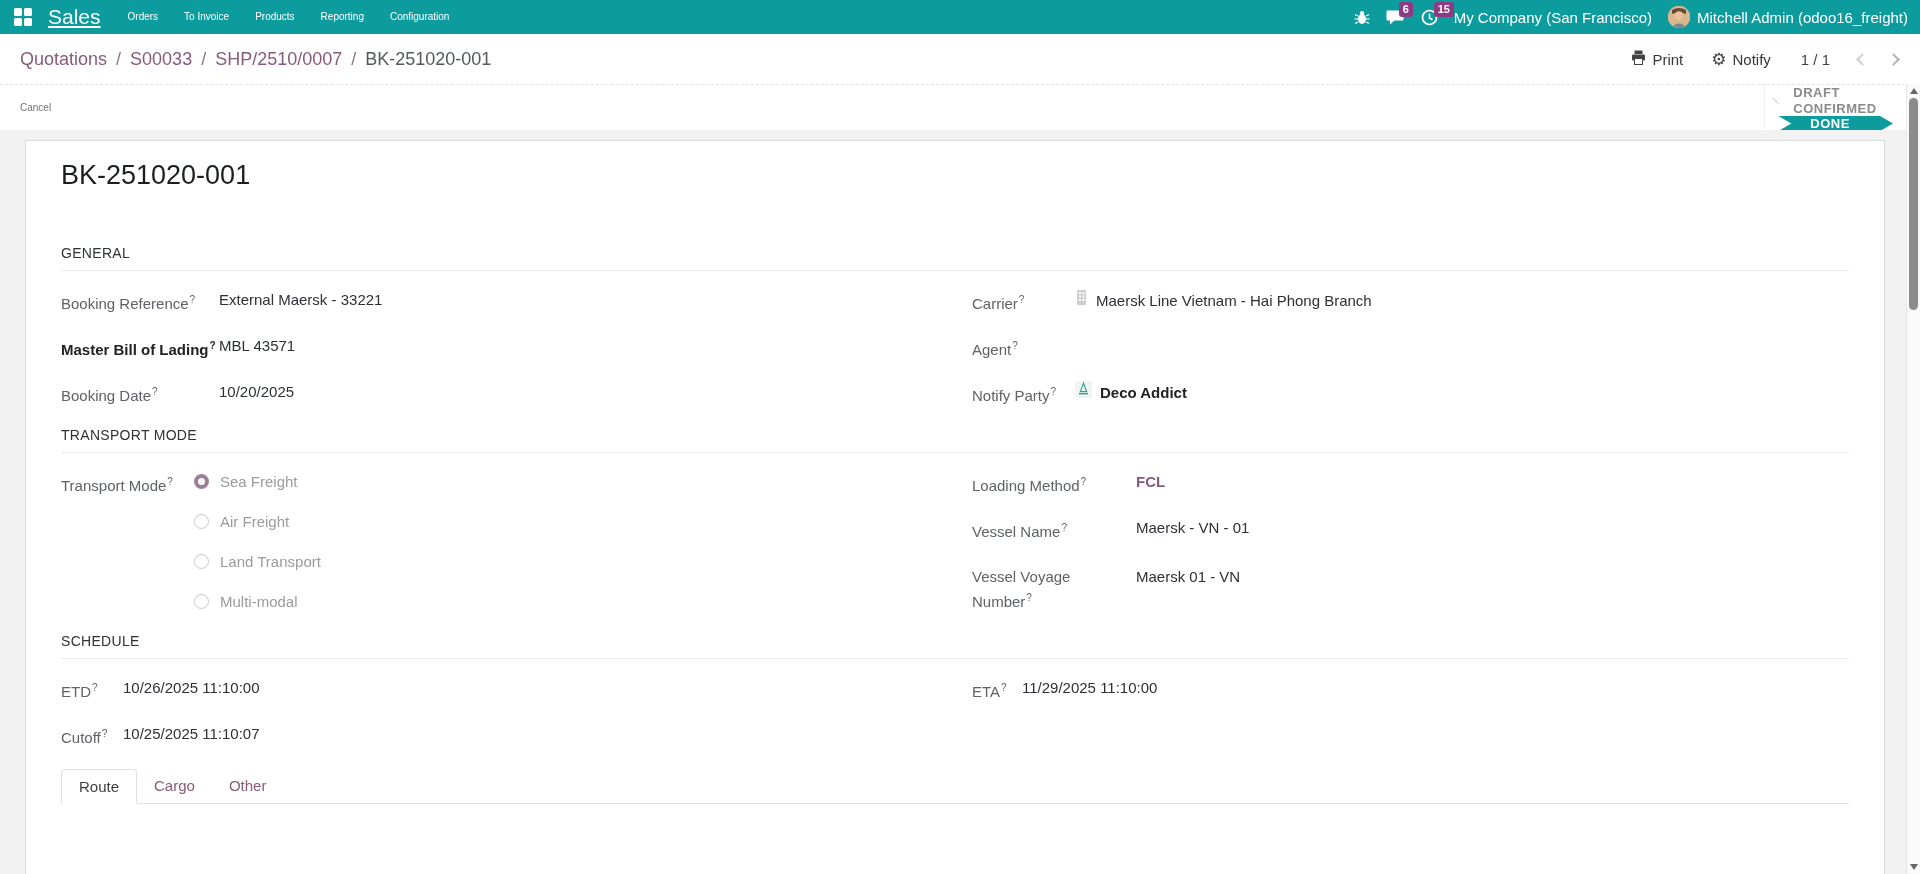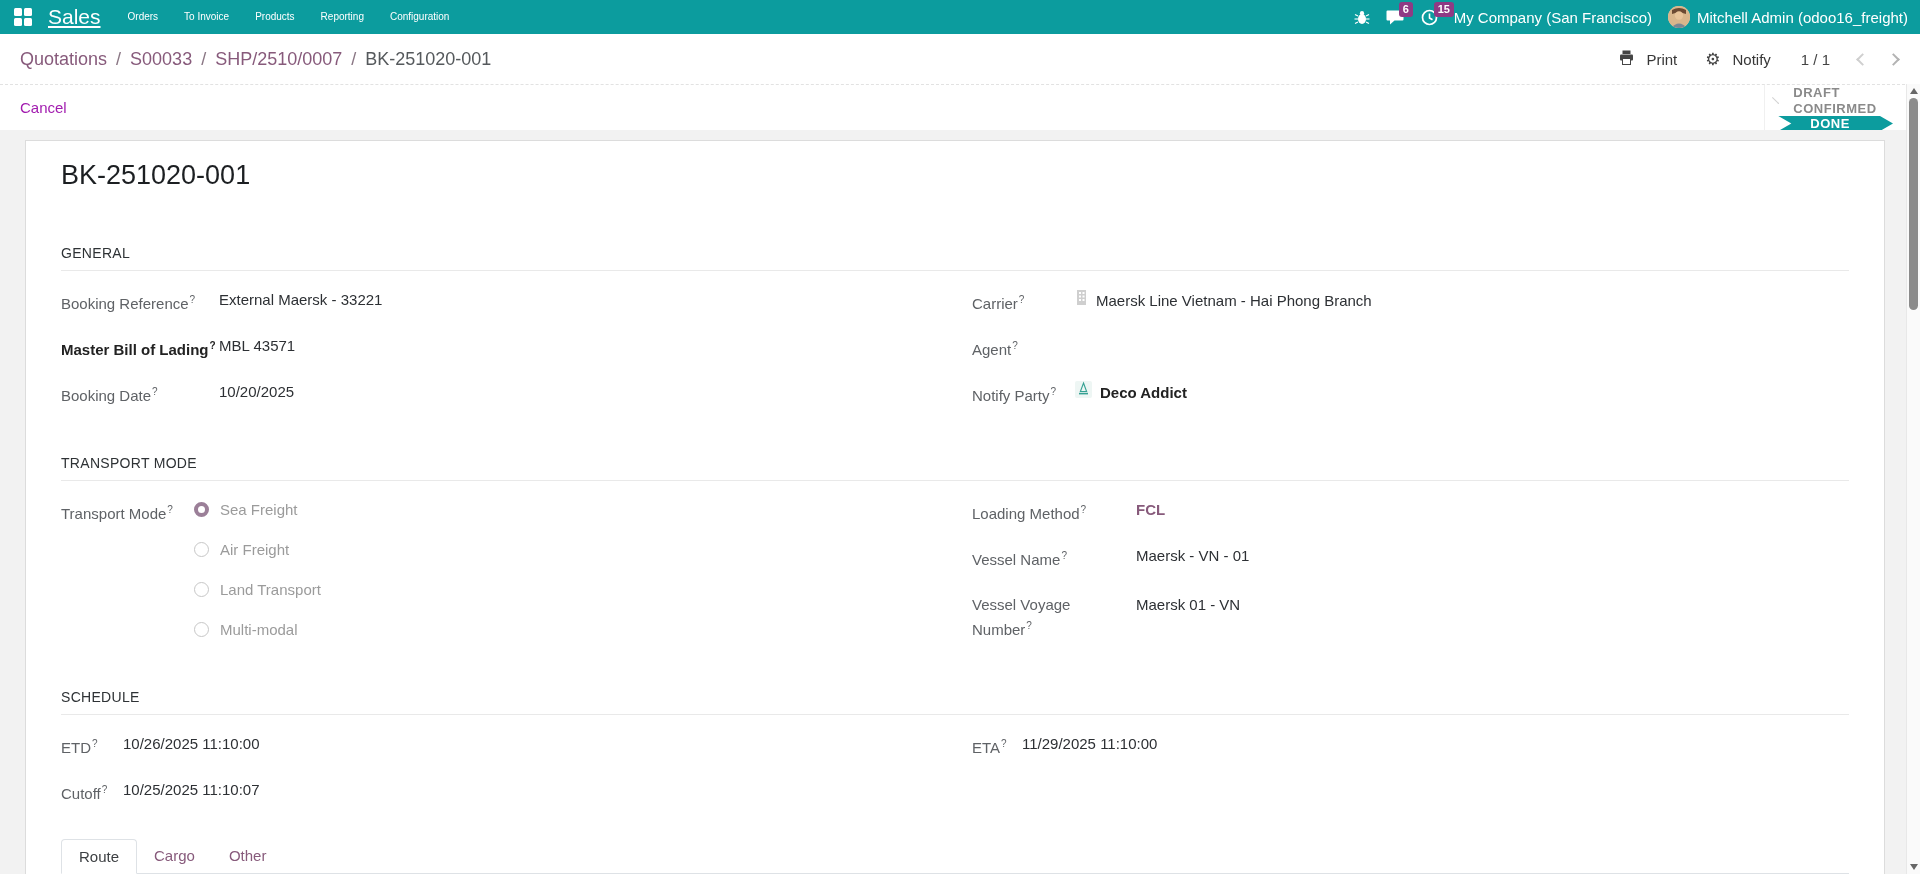--- a/index.html
+++ b/index.html
@@ -19,41 +19,41 @@
   .nav-user { display:flex; align-items:center; gap:7px; cursor:pointer; }
   .avatar { width:22px; height:22px; border-radius:50%; overflow:hidden; background:#e9cfae; flex:0 0 22px; }
 
   
   .control-panel { height:50px; background:#fff; display:flex; align-items:center; justify-content:space-between; padding:0 22px 0 20px; }
   .breadcrumb { font-size:18px; display:flex; align-items:center; }
   .bc-link { color:#875A7B; text-decoration:none; cursor:pointer; }
   .bc-sep { color:#8a7684; margin:0 9px; }
   .bc-current { color:#55595c; }
   .cp-right { display:flex; align-items:center; font-size:15px; color:#373737; }
-  .cp-btn { display:flex; align-items:center; gap:12px; cursor:pointer; margin-left:28px; }
+  .cp-btn { display:flex; align-items:center; gap:6px; cursor:pointer; margin-left:28px; }
   .gear { font-size:17px; line-height:1; color:#454545; }
   .pager { margin-left:30px; color:#444; }
   .chev { width:9px; height:9px; display:inline-block; }
   .chev-left { border-left:2px solid #cfcfcf; border-bottom:2px solid #cfcfcf; transform:rotate(45deg); margin-left:28px; }
   .chev-right { border-left:2px solid #b3b3b3; border-bottom:2px solid #b3b3b3; transform:rotate(-135deg); margin-left:22px; }
 
   
   .status-bar { height:46px; background:#fff; border-top:1px dashed #e2e2e2; display:flex; align-items:center; justify-content:space-between; padding-left:20px; }
-  .cancel-btn { color:#a21caf; font-size:15px; background:none; border:none; cursor:pointer; font-family:inherit; }
+  .cancel-btn { color:#737373; font-size:10px; background:none; border:none; cursor:pointer; font-family:inherit; }
   .stages { display:flex; height:100%; border-left:1px solid #f0f0f0; padding:0 24px 0 10px;flex-direction:column; }
   .stage { font-size:13px; font-weight:600; letter-spacing:.5px; color:#8a8a8a; padding:0 18px; height:100%; display:flex; align-items:center; cursor:pointer; }
   .stage-sep { width:9px; height:9px; border-top:1px solid #d2d2d2; border-right:1px solid #d2d2d2; transform:rotate(45deg); margin:0 -4px; }
   .stage.active { background:#0c9c9e; color:#fff; height:32px; padding:0 26px 0 32px; margin:0 3px;
     clip-path:polygon(0 0, calc(100% - 13px) 0, 100% 50%, calc(100% - 13px) 100%, 0 100%, 13px 50%); }
 
   
   .content { position:absolute; top:130px; left:0; right:14px; bottom:0; padding:10px 21px 0 25px; background:#f2f2f2; }
   .sheet { background:#fff; border:1px solid #dcdcdc; border-bottom:none; height:calc(100% + 40px); padding:12px 35px 0 35px; }
   .sheet-title { font-size:27px; font-weight:500; color:#1c1f22; line-height:36px; margin:4px 0 52px 0; }
-  .section { margin-top:28px; }
+  .section { }
   .sec-head { font-size:14px; font-weight:400; color:#2e3235; letter-spacing:.3px; padding-bottom:9px; border-bottom:1px solid #e9e9e9; margin-bottom:18px; }
   .cols { display:grid; grid-template-columns:911px 1fr; }
   .frow { display:flex; align-items:flex-start; margin-bottom:21px; min-height:21px; font-size:15px; line-height:21px; }
   .f-label { color:#5f6266; }
   .f-label sup { font-size:10px; margin-left:1px; }
   .f-label.bold { color:#222; font-weight:700; }
   .g-left  .f-label { flex:0 0 158px; }
   .g-right .f-label { flex:0 0 103px; }
   .t-left  .f-label { flex:0 0 133px; }
   .t-right .f-label { flex:0 0 164px; }
@@ -64,21 +64,21 @@
   .f-value.bold { font-weight:700; color:#222; }
   .f-value.link { color:#875A7B; font-weight:600; cursor:pointer; }
 
   
   .radio-row { display:flex; align-items:center; margin-bottom:19px; font-size:15px; }
   .radio { width:15px; height:15px; border-radius:50%; border:1px solid #c7c7c7; background:#fff; margin-right:11px; flex:0 0 15px; }
   .radio.sel { border:4.5px solid #9b7f98; }
   .radio-label { color:#9b9b9b; }
 
   
-  .tabs { display:flex; border-bottom:1px solid #dee2e6; margin-top:14px; }
+  .tabs { display:flex; border-bottom:1px solid #dee2e6; }
   .tab { padding:8px 17px; font-size:15px; color:#875A7B; cursor:pointer; }
   .tab.active { color:#3c3f42; background:#fff; border:1px solid #dee2e6; border-bottom:1px solid #fff; margin-bottom:-1px; border-radius:4px 4px 0 0; }
 
   
   .scrollbar { position:absolute; top:84px; right:0; bottom:0; width:14px; background:#fafafa; border-left:1px solid #e8e8e8; }
   .sb-up, .sb-down { position:absolute; left:3px; width:0; height:0; border-left:4px solid transparent; border-right:4px solid transparent; }
   .sb-up { top:4px; border-bottom:6px solid #666; }
   .sb-down { bottom:4px; border-top:6px solid #666; }
   .sb-thumb { position:absolute; top:14px; left:2px; width:9px; height:212px; background:#8b8b8b; border-radius:5px; cursor:pointer; }
 </style>

